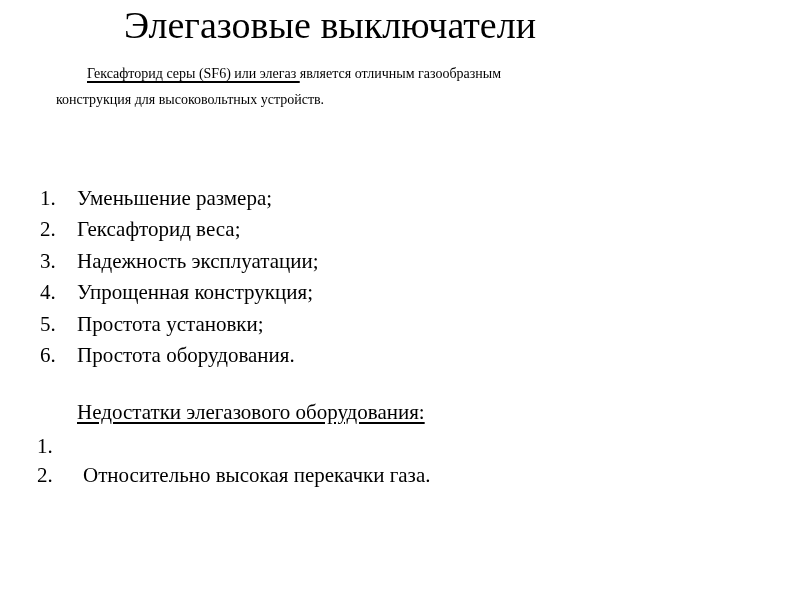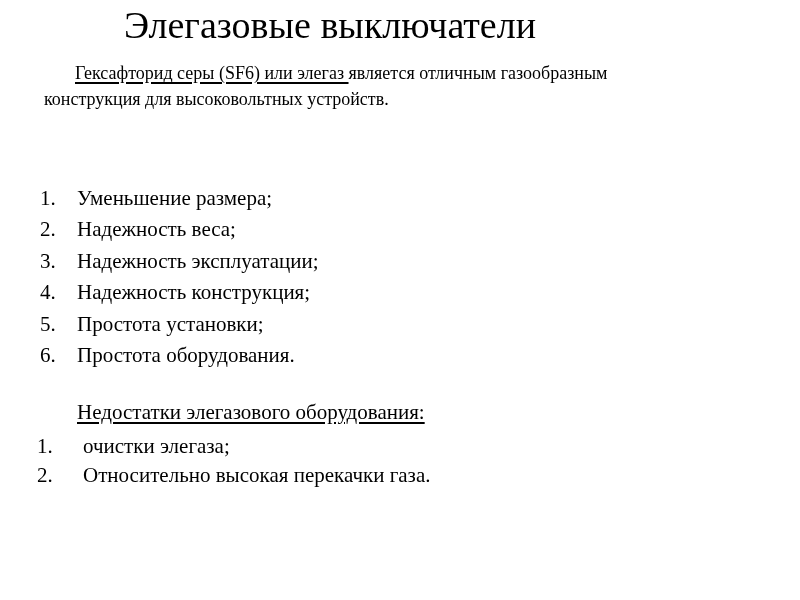--- a/index.html
+++ b/index.html
@@ -21,24 +21,24 @@
     top: 2px;
     left: 0;
     width: 100%;
     text-align: center;
     font-size: 38px;
     line-height: 46px;
     white-space: nowrap;
   }
   .intro {
     position: absolute;
-    left: 44px;
+    left: 56px;
     top: 61px;
     width: 735px;
-    font-size: 18px;
+    font-size: 14px;
     line-height: 25.5px;
   }
   .intro-line-1 {
     padding-left: 31px;
   }
   .u {
     text-decoration: underline;
     text-underline-offset: 3px;
     text-decoration-thickness: 1.5px;
   }
@@ -114,49 +114,48 @@
   </div>
 
 
   <div class="num-list advantages-list">
     <div class="list-row">
       <span class="row-num">1.</span>
       <span class="row-text">Уменьшение размера;</span>
     </div>
     <div class="list-row">
       <span class="row-num">2.</span>
-      <span class="row-text">Надежность веса;</span>
+      <span class="row-text">Гексафторид веса;</span>
     </div>
     <div class="list-row">
       <span class="row-num">3.</span>
       <span class="row-text">Надежность эксплуатации;</span>
     </div>
     <div class="list-row">
       <span class="row-num">4.</span>
-      <span class="row-text">Надежность конструкция;</span>
+      <span class="row-text">Упрощенная конструкция;</span>
     </div>
     <div class="list-row">
       <span class="row-num">5.</span>
       <span class="row-text">Простота установки;</span>
     </div>
     <div class="list-row">
       <span class="row-num">6.</span>
       <span class="row-text">Простота оборудования.</span>
     </div>
   </div>
 
   <div class="section-heading heading-disadvantages">
     <span class="u">Недостатки элегазового оборудования:</span>
   </div>
 
   <div class="num-list disadvantages-list">
     <div class="list-row">
       <span class="row-num">1.</span>
       <span class="row-text">
-        <span class="text-line">очистки элегаза;</span>
       </span>
     </div>
     <div class="list-row">
       <span class="row-num">2.</span>
       <span class="row-text">
         <span class="text-line">Относительно высокая перекачки газа.</span>
       </span>
     </div>
   </div>
 

